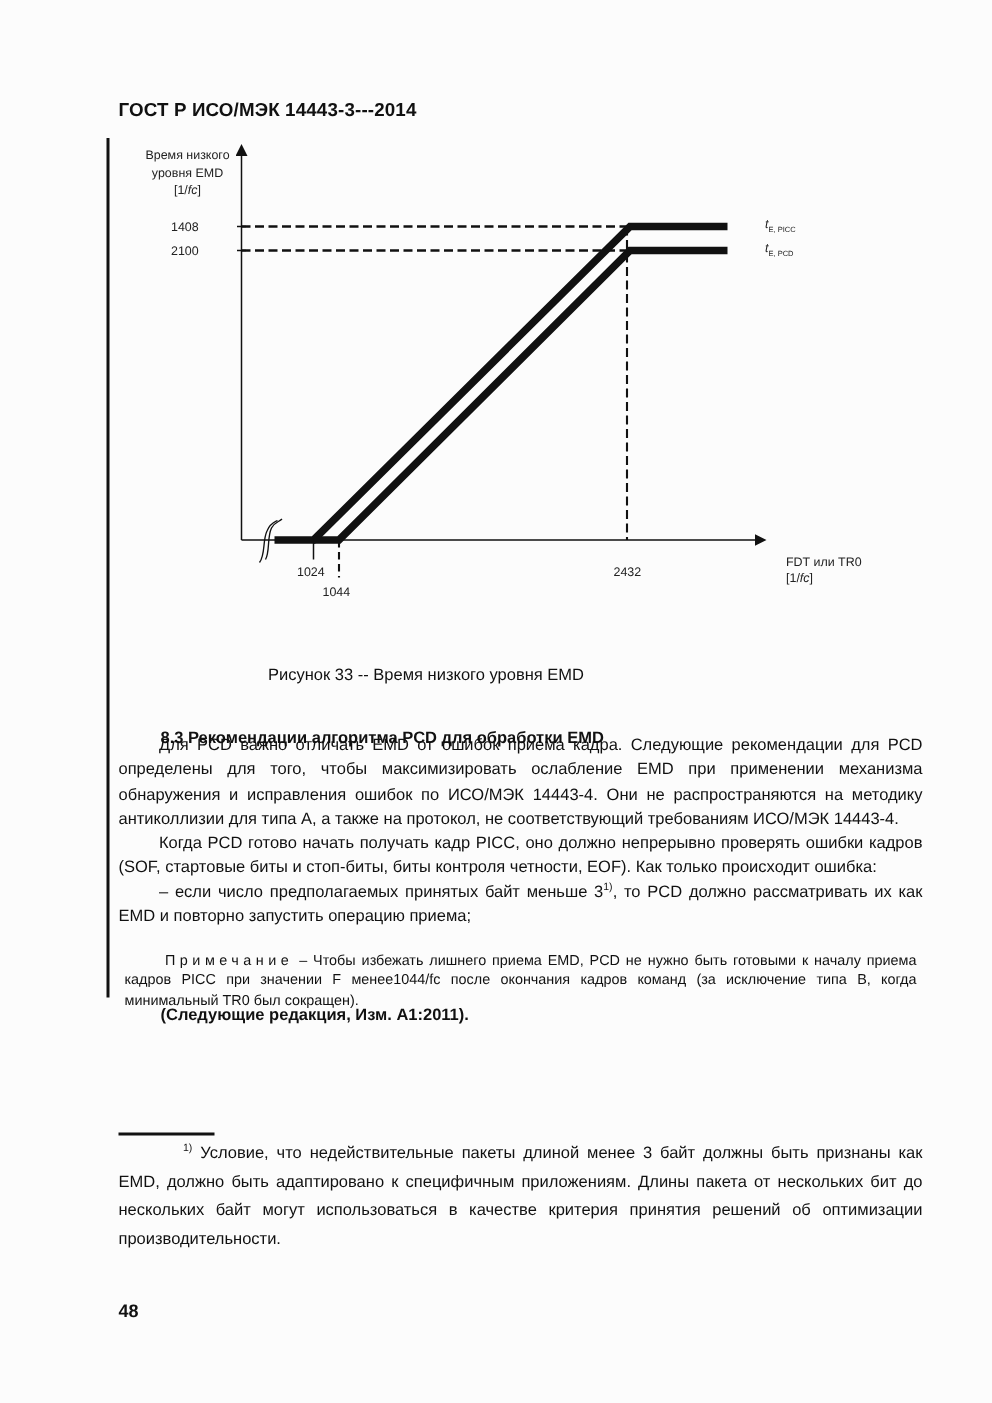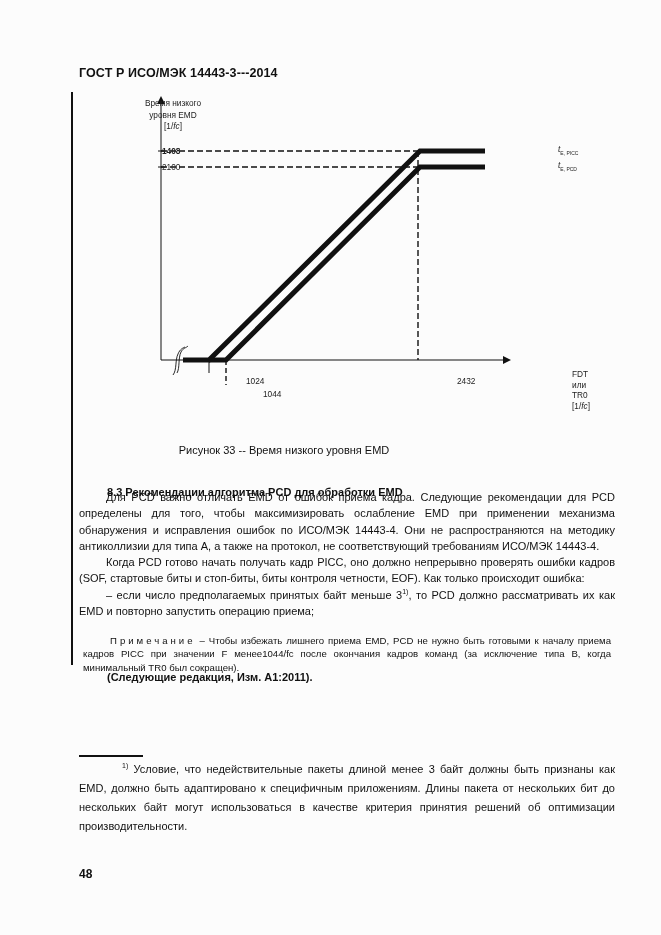--- a/index.html
+++ b/index.html
@@ -5,21 +5,21 @@
   html, body { margin: 0; padding: 0; }
   body {
     width: 661px; height: 935px; background: #fcfcfc; position: relative;
     font-family: "Liberation Sans", sans-serif; color: #111; overflow: hidden;
   }
   .abs { position: absolute; }
   .header { left: 79px; top: 66px; font-size: 12.5px; font-weight: bold; letter-spacing: 0.1px; }
   .change-bar { left: 71px; top: 92px; width: 2px; height: 573px; background: #111; }
   .chart { left: 80px; top: 90px; width: 520px; height: 300px; }
   .chart svg { position: absolute; left: 0; top: 0; }
-  .lbl { font-size: 8.3px; color: #222; position: absolute; margin-left: 48px; }
+  .lbl { font-size: 8.3px; color: #222; position: absolute; }
   .ylbl { left: 10px; top: 8px; width: 70px; text-align: center; line-height: 11.5px; }
   .ylbl i, .xlbl i { font-style: italic; }
   .caption { left: 0; width: 568px; top: 444px; text-align: center; font-size: 11px; }
   .sec-title { left: 107px; top: 486px; font-size: 11px; font-weight: bold; text-align: right; }
   .para { left: 79px; width: 536px; font-size: 11px; line-height: 16.3px; text-align: justify; }
   .para p { margin: 0; text-indent: 27px; }
   .note { left: 79px; width: 536px; font-size: 9.6px; line-height: 13.4px; text-align: justify; top: 630px; }
   .note p { margin: 4px; text-indent: 27px; }
   .spaced { letter-spacing: 3px; }
   .amend { left: 107px; top: 671px; font-size: 11px; font-weight: bold; }
@@ -62,21 +62,21 @@
 
     <path d="M97,283 C100,278 98,268 101,262 C103,258 106,258 108,256" fill="none" stroke="#111" stroke-width="0.9"></path>
     <path d="M93,285 C97,280 95,270 98,264 C100,259 103,258 105,257" fill="none" stroke="#111" stroke-width="0.9"></path>
   </svg>
 
   <div class="lbl ylbl">
     <span>Время низкого</span><br>
     <span>уровня EMD</span><br>
     <span>[1/</span><i>fc</i><span>]</span>
   </div>
-  <div class="lbl" style="left:34px; top:56px;font-weight:bold;">1408</div>
+  <div class="lbl" style="left:34px; top:56px;">1408</div>
   <div class="lbl" style="left:34px; top:72px;">2100</div>
   <div class="lbl" style="left:118px; top:286px;">1024</div>
   <div class="lbl" style="left:135px; top:299px;">1044</div>
   <div class="lbl" style="left:329px; top:286px;">2432</div>
   <div class="lbl xlbl" style="left:444px; top:279px; text-align:left; line-height:10.5px;">
     <span>FDT или TR0</span><br>
     <span>[1/</span><i>fc</i><span>]</span>
   </div>
   <div class="lbl" style="left:430px; top:54px;">
     <i>t</i><sub style="font-size:5px;">E, PICC</sub>

